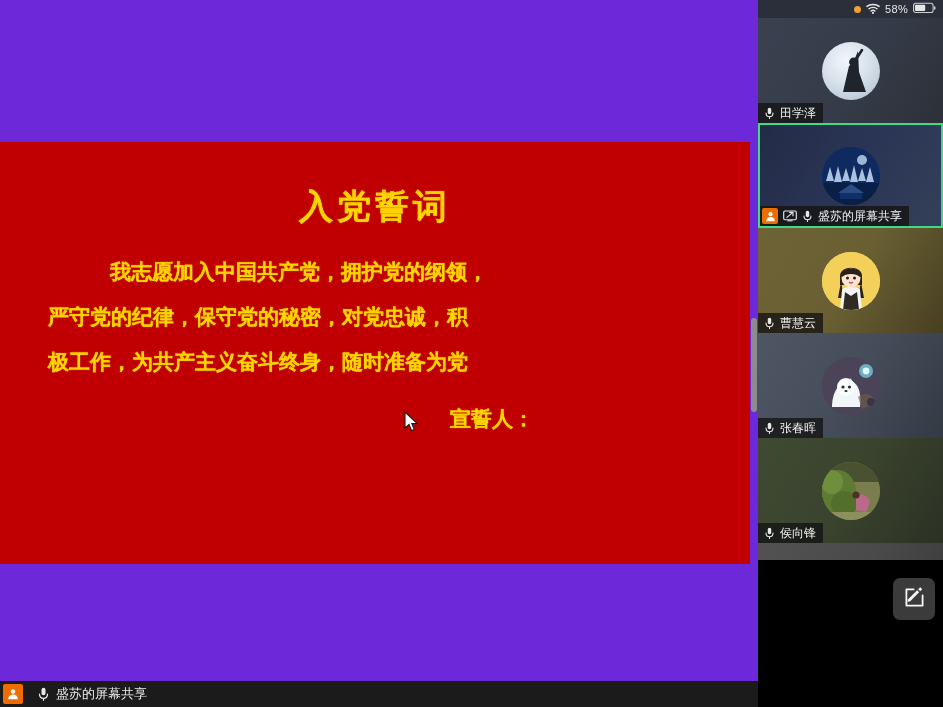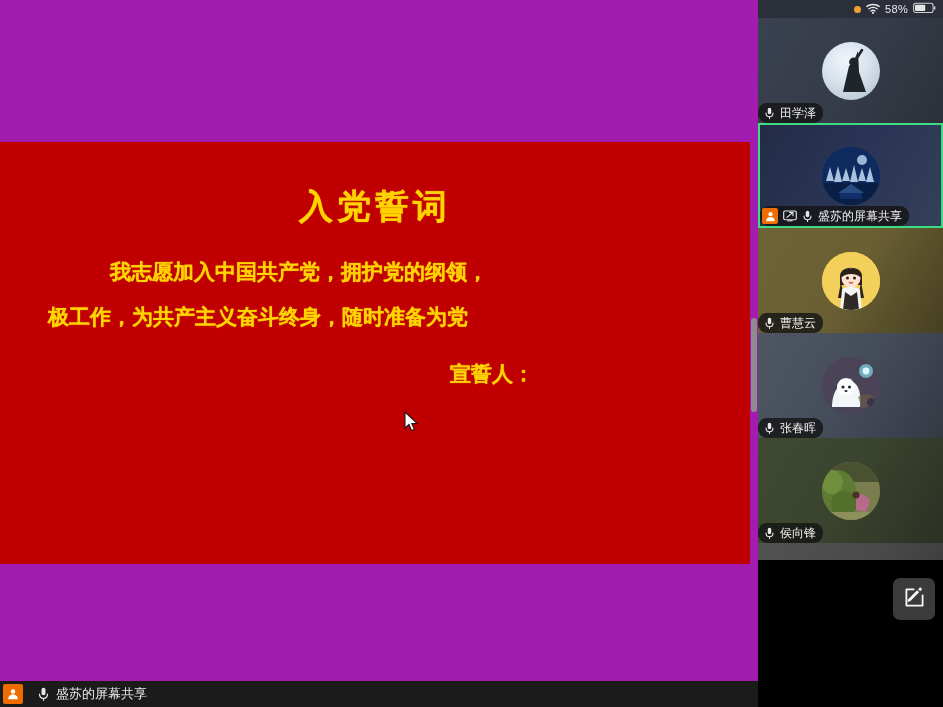--- a/index.html
+++ b/index.html
@@ -2,21 +2,21 @@
 <html><head>
 <meta charset="utf-8">
 <style>
   * { margin:0; padding:0; box-sizing:border-box; }
   html,body { width:943px; height:707px; overflow:hidden; background:#000; }
   body { font-family:"Liberation Sans","DejaVu Sans",sans-serif; }
 
   #app { position:relative; width:943px; height:707px; background:#000; }
 
   
-  #share-area { position:absolute; left:0; top:0; width:758px; height:707px; background:#a21caf; }
+  #share-area { position:absolute; left:0; top:0; width:758px; height:707px; background:#6d28d9; }
 
   #slide {
     position:absolute; left:0; top:142px; width:750px; height:422px;
     background:#c00000; overflow:hidden;
   }
   #slide-title {
     text-align:center; color:#ffd400; font-weight:bold;
     font-size:34px; line-height:1.1; margin-top:46px; letter-spacing:4px;
     text-shadow:0 0 1px #ffd400;
   }
@@ -64,21 +64,20 @@
   .tile.active { border:2px solid #3ddc84; }
   .tile .bg { position:absolute; inset:0; }
   .avatar {
     position:absolute; left:50%; top:50%; transform:translate(-50%,-50%);
     width:58px; height:58px; border-radius:50%; overflow:hidden;
   }
   .namebar {
     position:absolute; left:0; bottom:0; height:20px;
     background:rgba(20,20,20,0.80); display:flex; align-items:center; gap:5px;
     padding:0 7px 0 0;
-    border-radius:9px;
   }
   .namebar .host-badge { width:16px; height:16px; margin-left:2px; }
   .name-text { color:#f0f0f0; font-size:12px; white-space:nowrap; }
   .ico { flex:0 0 auto; display:flex; align-items:center; }
 
   
   .mic-overlay {
     position:absolute; left:50%; top:50%; transform:translate(-50%,-50%);
     width:62px; height:62px; border-radius:50%; background:rgba(55,55,55,0.82);
     display:flex; align-items:center; justify-content:center;
@@ -95,20 +94,21 @@
 <body>
 
 <div id="app">
 
   <div id="share-area">
 
     <div id="slide">
       <div id="slide-title">入党誓词</div>
       <div id="slide-body">
         <div class="oath-line indent">我志愿加入中国共产党，拥护党的纲领，</div>
+        <div class="oath-line">严守党的纪律，保守党的秘密，对党忠诚，积</div>
         <div class="oath-line">极工作，为共产主义奋斗终身，随时准备为党</div>
         <div class="oath-line signer">宣誓人：</div>
       </div>
     </div>
 
     <svg id="cursor" viewBox="0 0 16 22">
       <path d="M1,1 L1,17 L5,13.5 L7.6,19.6 L10.3,18.4 L7.8,12.6 L13,12.4 Z" fill="#ffffff" stroke="#1a1a1a" stroke-width="1.1"></path>
     </svg>
 
     <div id="share-bottom-bar">

